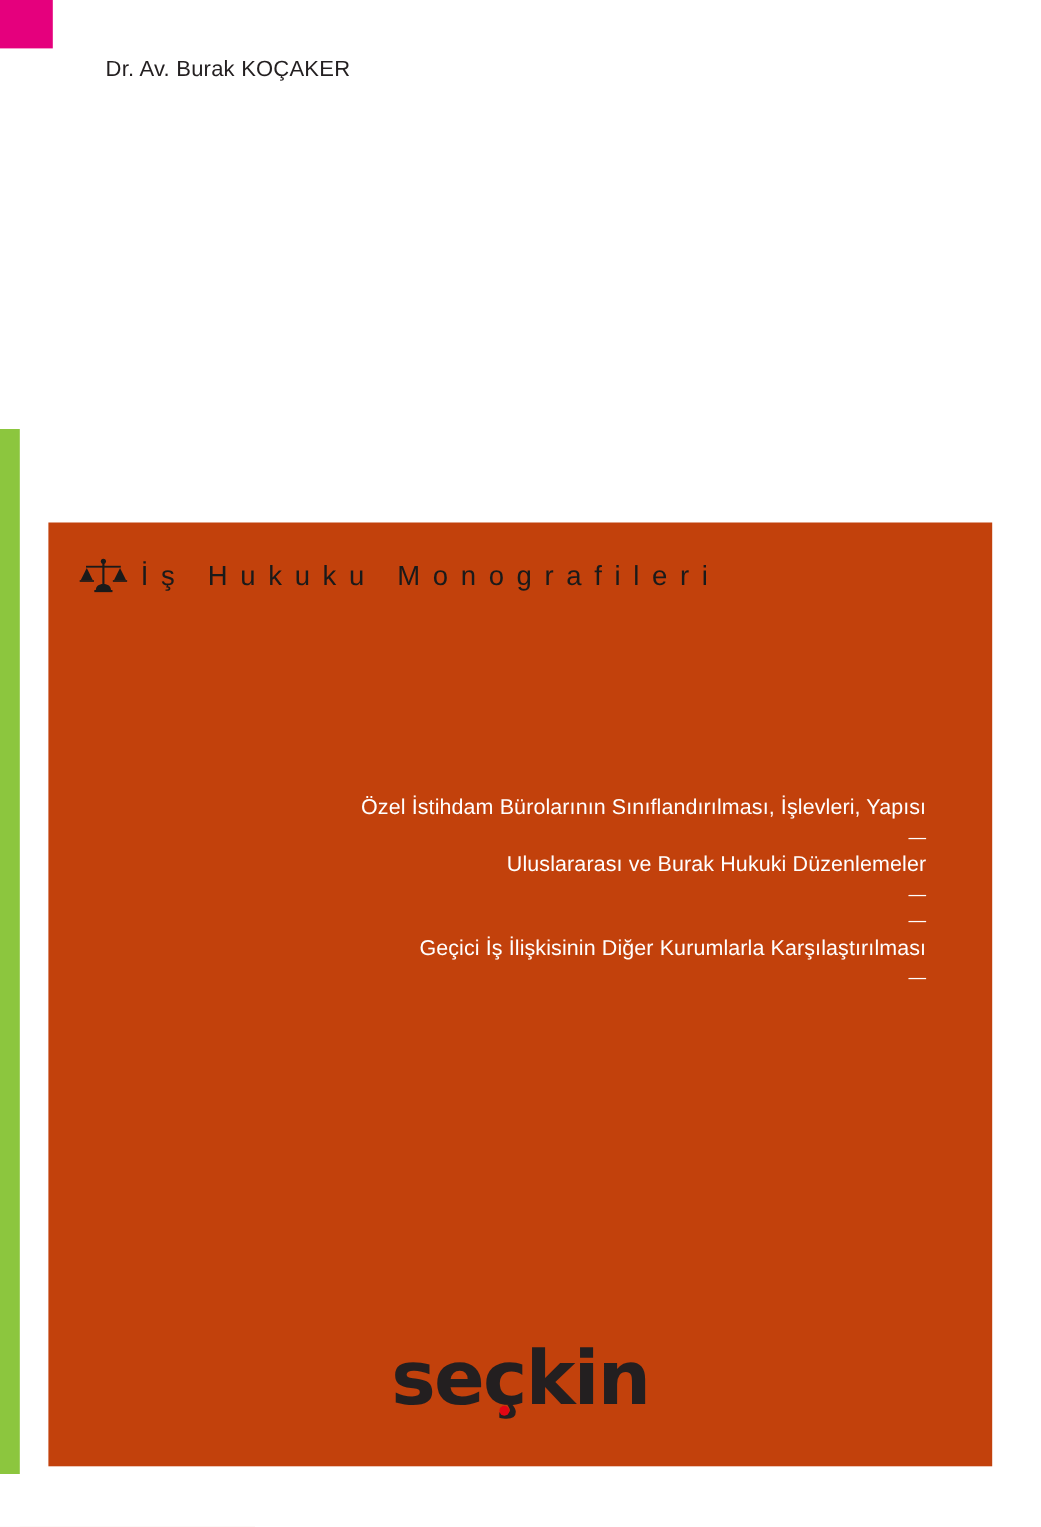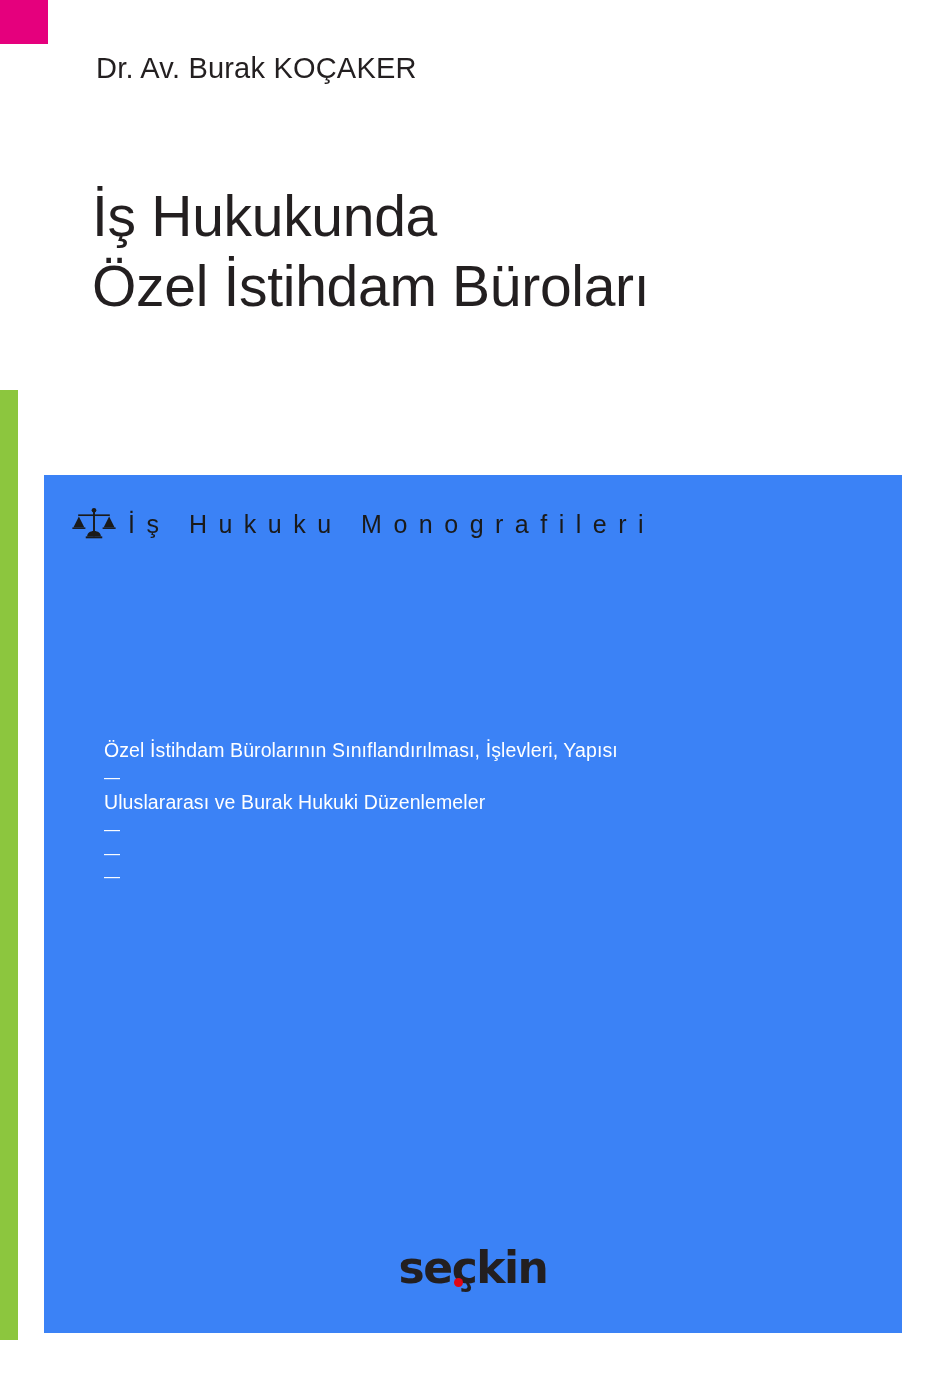--- a/index.html
+++ b/index.html
@@ -57,21 +57,21 @@
     width: 18px;
     height: 860px;
     background: #8cc63e;
   }
 
   
   .author {
     position: absolute;
     left: 96px;
     top: 52px;
-    font-size: 29px;
+    font-size: 20px;
     letter-spacing: 0.2px;
     color: #231f20;
     font-weight: 400;
   }
 
   
   .title-block {
     position: absolute;
     left: 92px;
     top: 182px;
@@ -86,21 +86,21 @@
     white-space: nowrap;
   }
 
   
   .panel {
     position: absolute;
     left: 44px;
     top: 475px;
     width: 858px;
     height: 858px;
-    background: #3b82f6;
+    background: #c2410c;
   }
 
   
   .series-row {
     position: absolute;
     left: 28px;
     top: 25px;
     width: 810px;
     height: 48px;
     display: flex;
@@ -117,23 +117,23 @@
     color: #1a1a1a;
     letter-spacing: 11.5px;
     white-space: nowrap;
     margin-left: 12px;
   }
 
   
   .topics {
     position: absolute;
     left: 60px;
-    top: 262px;
+    top: 246px;
     width: 738px;
-    text-align: left;
+    text-align: right;
   }
   .topic {
     font-size: 19.5px;
     color: #ffffff;
     line-height: 1.42;
     letter-spacing: 0.1px;
   }
   .topic-sep {
     font-size: 16px;
     color: #ffffff;
@@ -145,21 +145,21 @@
   .logo {
     position: absolute;
     left: 0;
     right: 0;
     bottom: 40px;
     text-align: center;
   }
   .logo-word {
     display: inline-block;
     position: relative;
-    font-size: 44px;
+    font-size: 68px;
     font-weight: bold;
     color: #231f20;
     letter-spacing: -1.5px;
     font-family: "DejaVu Sans", sans-serif;
   }
   .logo-dot {
     position: absolute;
     width: 9px;
     height: 9px;
     background: #e30613;
@@ -173,24 +173,20 @@
 
 <div class="page">
 
   <div class="spine"></div>
   <div class="spine-magenta"></div>
   <div class="spine-green-top"></div>
   <div class="spine-green-main"></div>
 
   <div class="author">Dr. Av. Burak KOÇAKER</div>
 
-  <div class="title-block">
-    <div class="title-line">İş Hukukunda</div>
-    <div class="title-line">Özel İstihdam Büroları</div>
-  </div>
 
   <div class="panel">
 
     <div class="series-row">
       <svg class="scales-icon" viewBox="0 0 64 64">
         <g fill="#1a1a1a">
           <rect x="30.6" y="10" width="2.8" height="40"></rect>
           <rect x="20" y="50" width="24" height="2.8"></rect>
           <path d="M22 50c0-5 4-8 10-8s10 3 10 8z"></path>
           <rect x="9" y="18" width="46" height="2.4"></rect>
@@ -203,20 +199,21 @@
       </svg>
       <div class="series-text">İş Hukuku Monografileri</div>
     </div>
 
     <div class="topics">
       <div class="topic">Özel İstihdam Bürolarının Sınıflandırılması, İşlevleri, Yapısı</div>
       <div class="topic-sep">—</div>
       <div class="topic">Uluslararası ve Burak Hukuki Düzenlemeler</div>
       <div class="topic-sep">—</div>
       <div class="topic-sep">—</div>
+      <div class="topic">Geçici İş İlişkisinin Diğer Kurumlarla Karşılaştırılması</div>
       <div class="topic-sep">—</div>
     </div>
 
     <div class="logo">
       <span class="logo-word">seçkin</span>
       <span class="logo-dot" style="left: 409.8px;"></span>
     </div>
 
   </div>
 </div>

